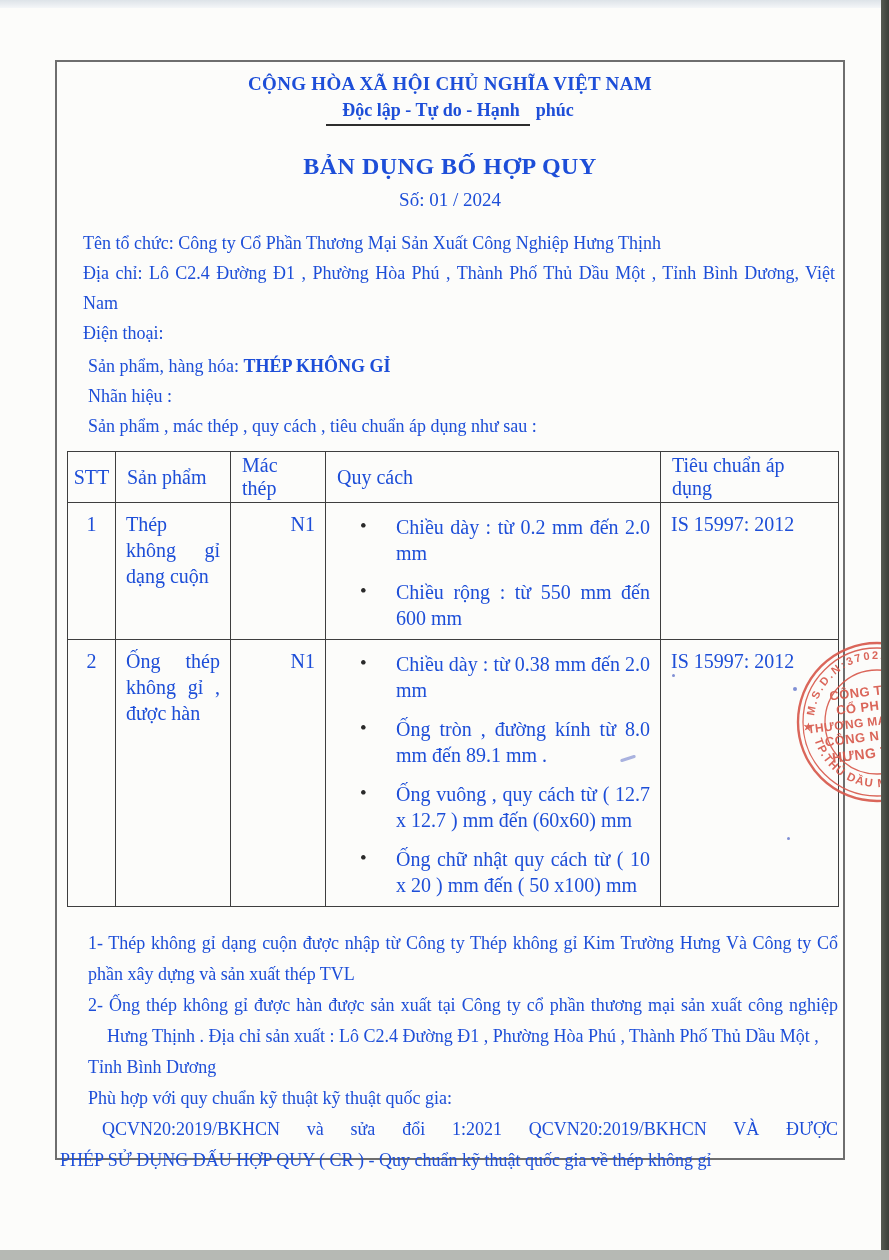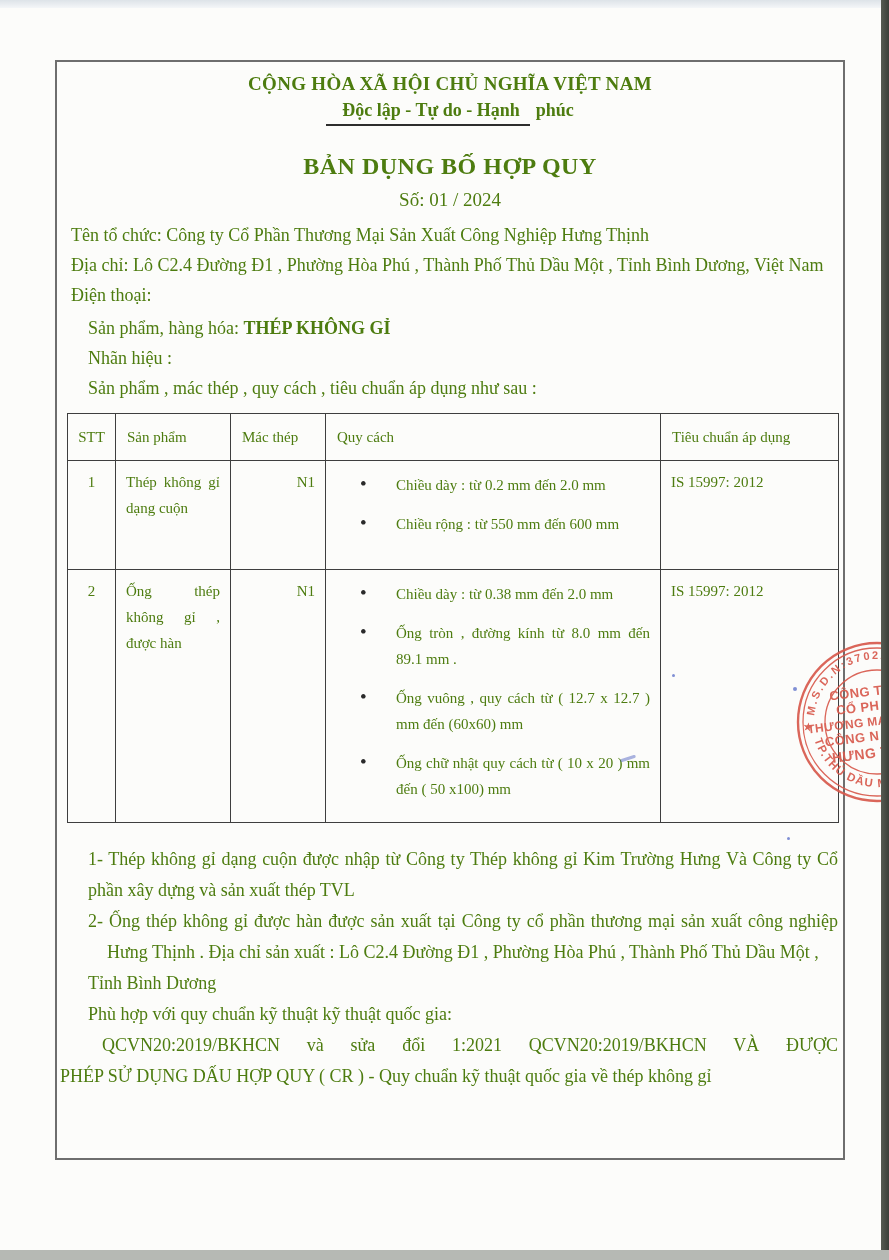--- a/index.html
+++ b/index.html
@@ -1,19 +1,19 @@
 <!DOCTYPE html>
 <html><head>
 <meta charset="utf-8">
 <style>
   html, body { margin:0; padding:0; background:#ffffff; }
   .page {
     position:relative; width:889px; height:1260px;
     background:#fcfcfa; overflow:hidden;
-    font-family:"Liberation Serif","DejaVu Serif",serif; color:#4d7c0f;text-decoration:underline;
+    font-family:"Liberation Serif","DejaVu Serif",serif; color:#1d4ed8;text-decoration:underline;
   }
   
   .edge-top { position:absolute; left:0; top:0; width:889px; height:8px;
     background:linear-gradient(#dde3e8,#f4f6f8); z-index:6; }
   .edge-right { position:absolute; left:881px; top:0; width:8px; height:1250px;
     background:linear-gradient(90deg,#565b52,#3b3f38); z-index:6; }
   .edge-bottom { position:absolute; left:0; top:1250px; width:889px; height:10px;
     background:#b6b9b4; z-index:6; }
 
   
@@ -22,28 +22,28 @@
     border:2px solid #6e6e6e; box-sizing:border-box; z-index:1;
   }
 
   .nat1 { margin-top:11px; text-align:center; font-weight:bold; font-size:19px; letter-spacing:.3px; }
   .nat2 { margin-top:5px; text-align:center; font-weight:bold; font-size:18px; }
   .nat2 .u { display:inline-block; border-bottom:2px solid #2d2d2d; padding:0 10px 3px 16px; }
   .nat2 .tail { margin-left:6px; }
   .title { margin-top:27px; text-align:center; font-weight:bold; font-size:24px; letter-spacing:.5px; }
   .docno { margin-top:9px; text-align:center; font-size:19px; }
 
-  .org { margin-top:9px; padding:0 8px 0 14px; font-size:18px; line-height:30px; text-align:justify; }
+  .org { margin-top:17px; padding:0 8px 0 26px; font-size:18px; line-height:30px; text-align:justify; }
   .org p, .org2 p { margin:0; }
   .org2 { margin-top:3px; padding:0 8px 0 31px; font-size:18px; line-height:30px; }
   .bold { font-weight:bold; }
 
   table.spec {
     margin:10px 0 0 10px; width:771px; border-collapse:collapse; table-layout:fixed;
-    font-size:15px;
+    font-size:20px;
   }
   table.spec th, table.spec td { border:1.4px solid #3e3e3e; }
   table.spec th { font-weight:normal; height:42px; padding:2px 11px; text-align:left; vertical-align:middle; }
   table.spec th.c-stt { text-align:center; padding:2px 4px; }
   table.spec td { vertical-align:top; padding:8px 10px; line-height:26px; }
   td.c-stt { text-align:center; padding-top:9px; }
   td.c-grade { text-align:right; padding-top:9px; }
   td.c-product { text-align:justify; padding:9px 10px; }
   td.c-specs { padding:4px 8px 4px 0; }
   td.c-std { padding:9px 8px 9px 12px; }

